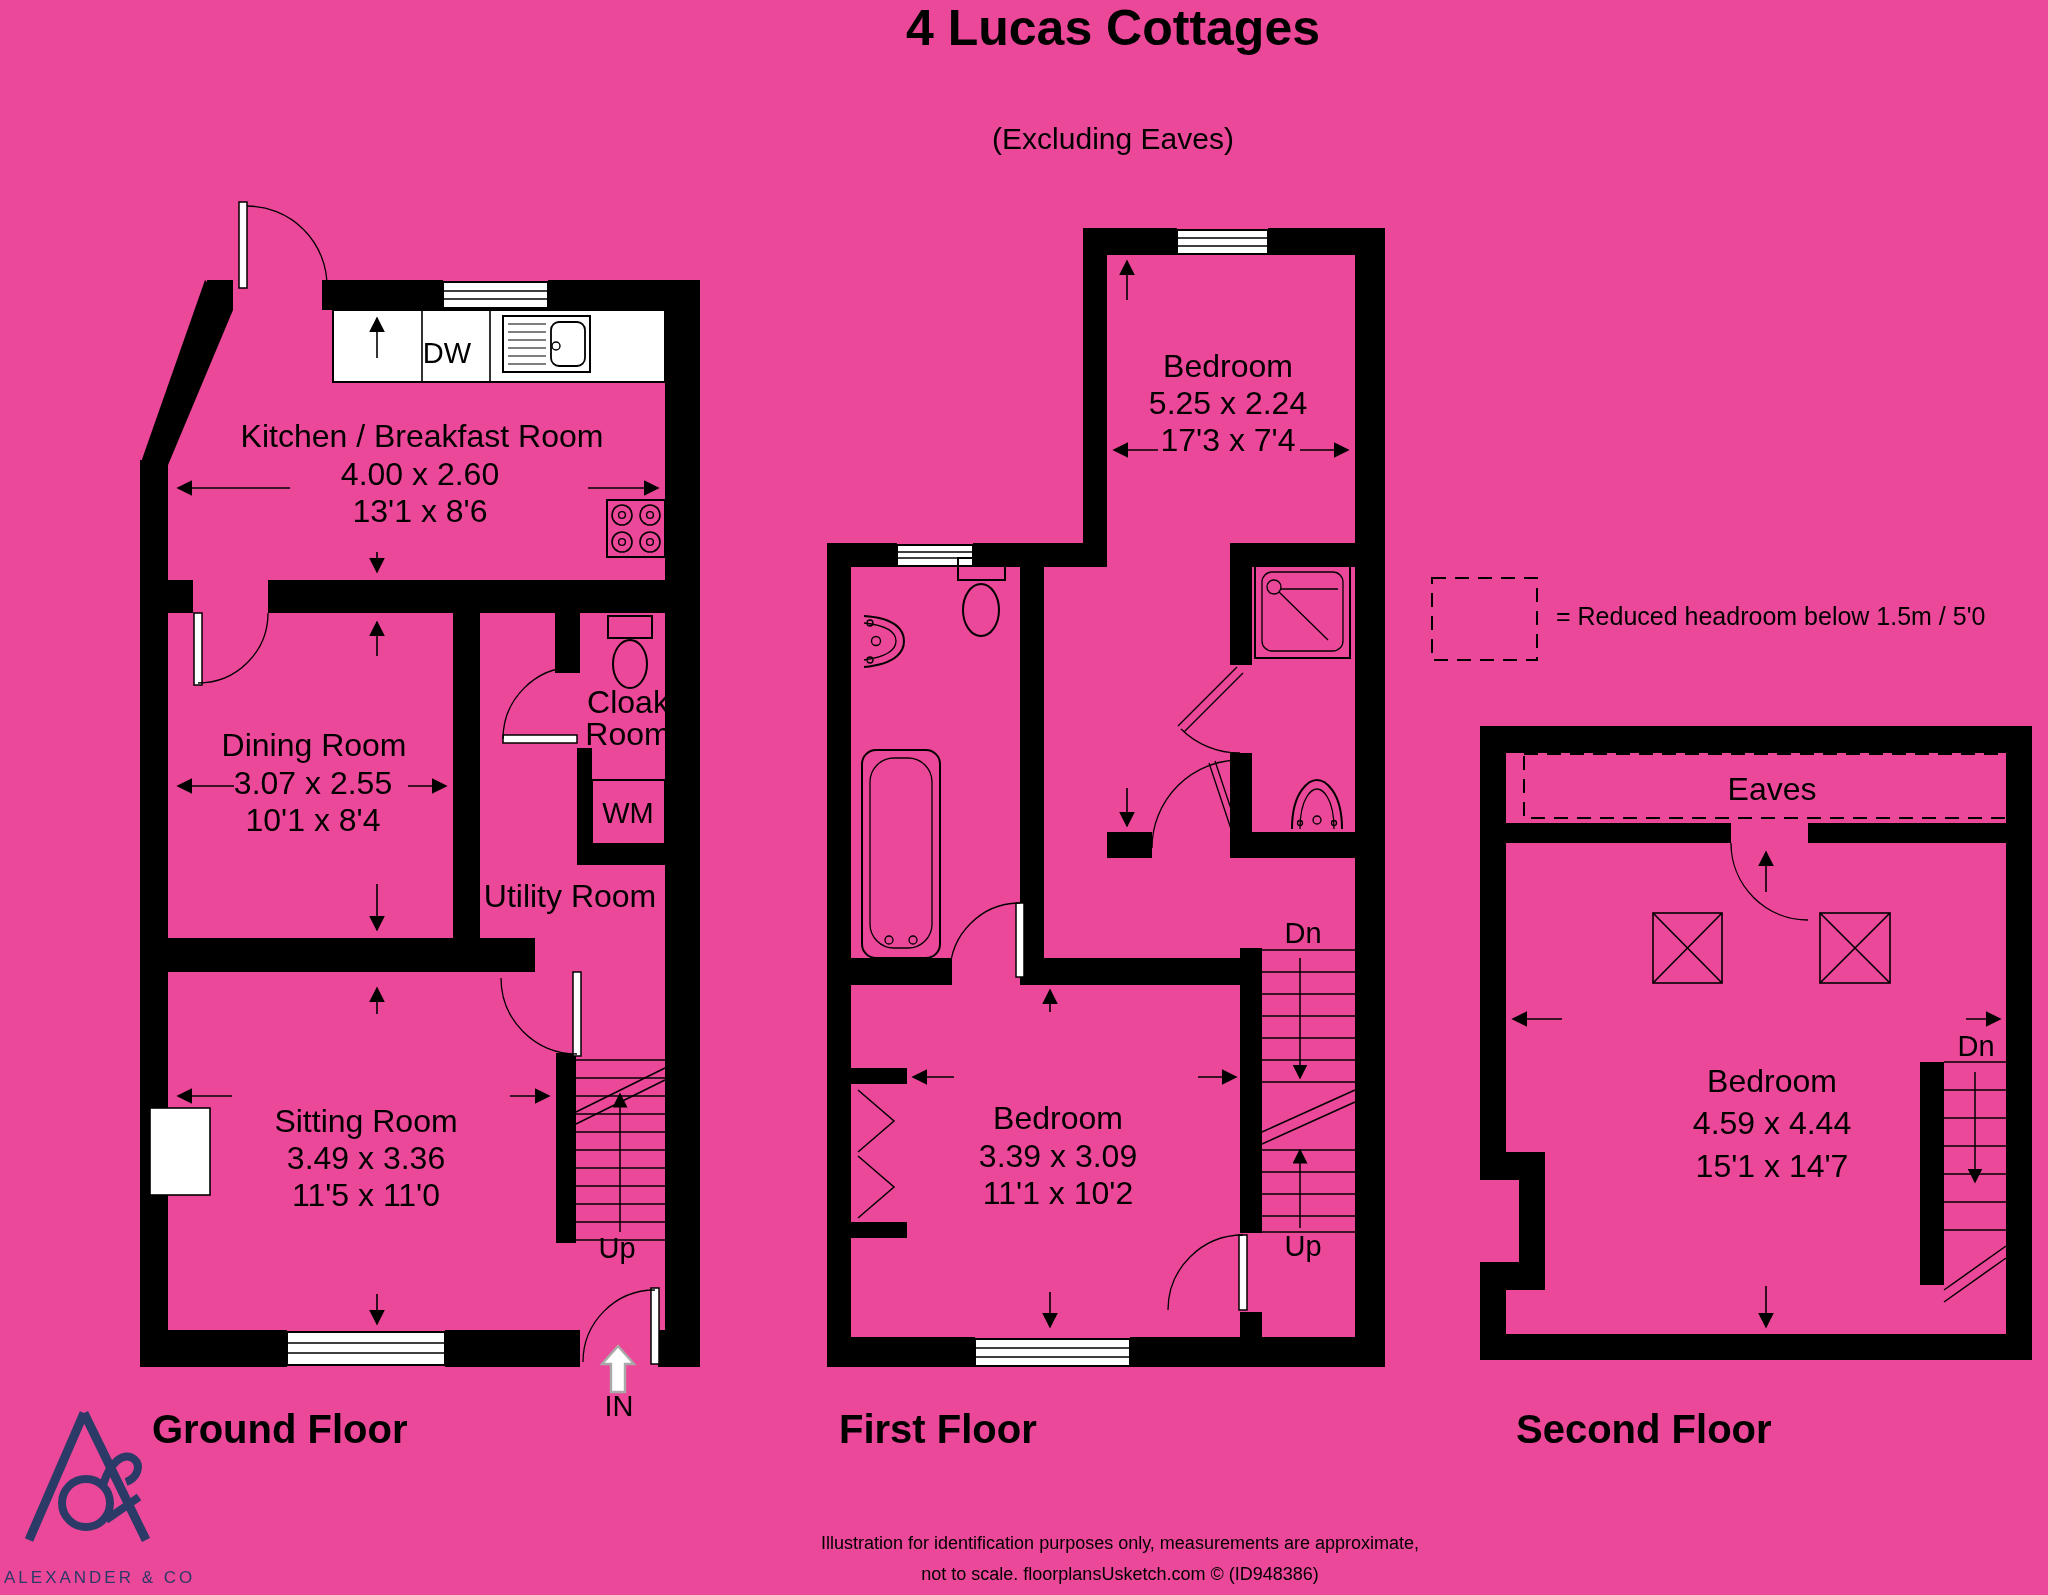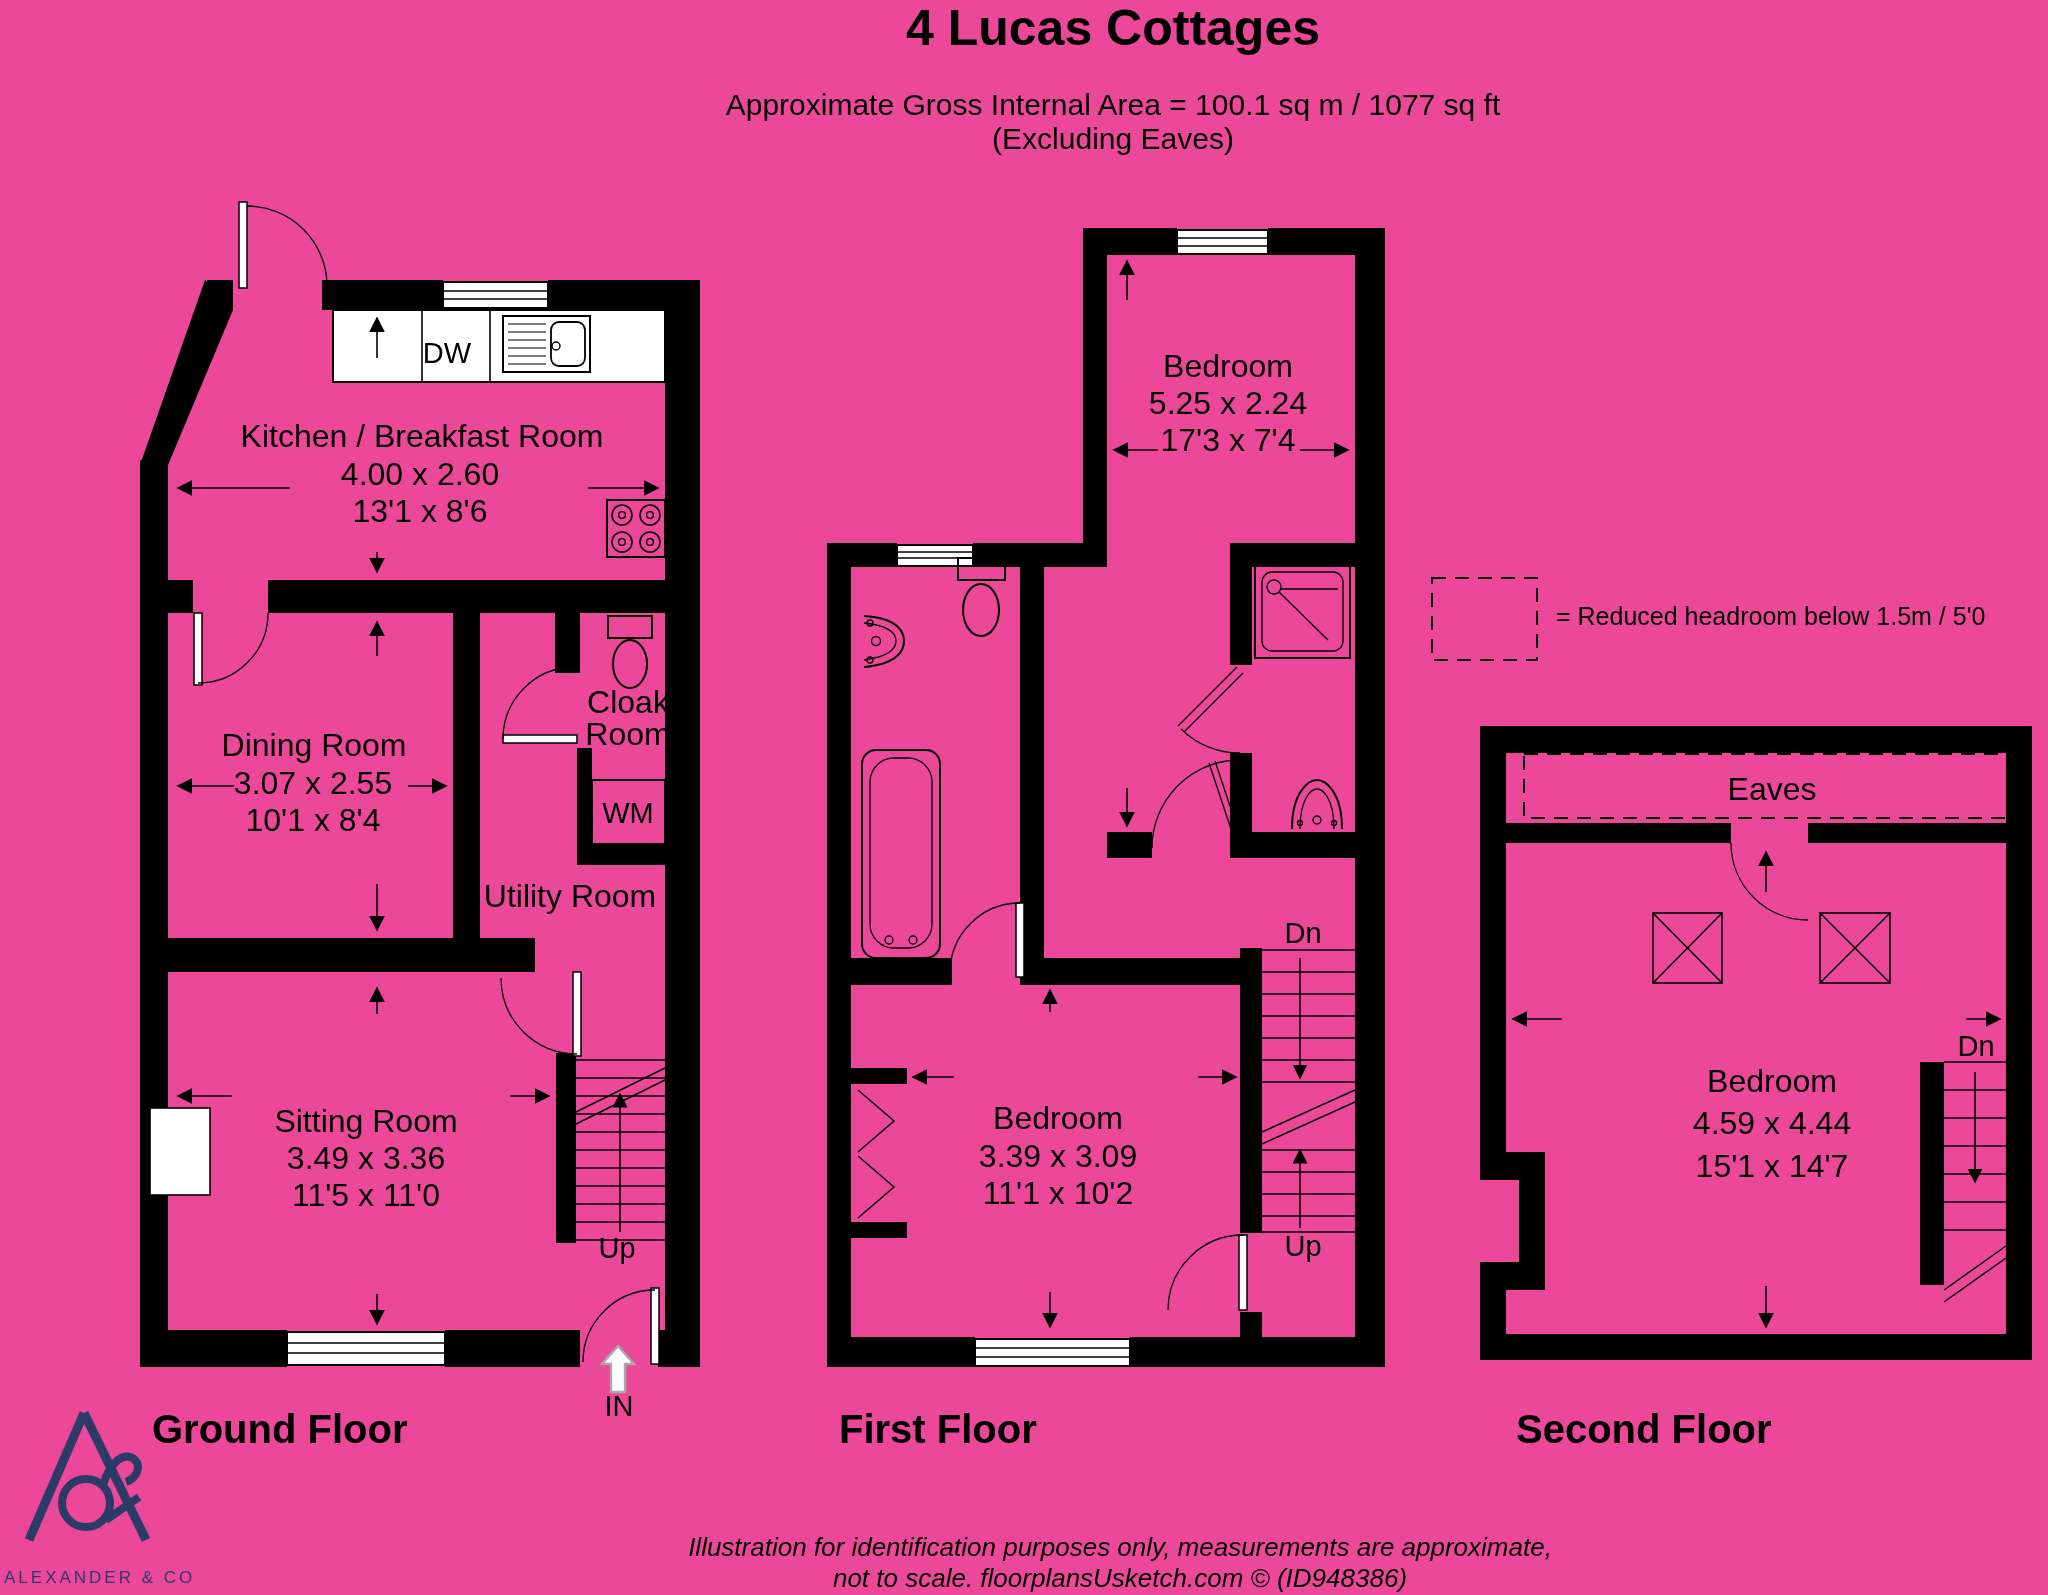--- a/index.html
+++ b/index.html
@@ -7,21 +7,21 @@
   .canvas { position:relative; width:2048px; height:1595px; background:#ec4899;
             font-family:"Liberation Sans","DejaVu Sans",sans-serif; color:#000; overflow:hidden; }
   svg.plan { position:absolute; left:0; top:0; }
   .t  { position:absolute; transform:translateX(-50%); white-space:nowrap; font-size:32px; line-height:1.15; }
   .tl { position:absolute; white-space:nowrap; font-size:28px; line-height:1.15; }
   .title { font-size:50px; font-weight:bold; }
   .sub { font-size:30px; }
   .floorlabel { font-size:40px; font-weight:bold;margin-left:12px; }
   .small { font-size:29px; }
   .legendtext { font-size:25px; }
-  .footer { font-size:26px;font-style:italic; }
+  .footer { font-size:18px; }
   .logotext { font-size:17px; letter-spacing:3px; color:#2b3a66; }
 </style>
 </head>
 <body>
 
 <div class="canvas">
 
   <svg class="plan" width="2048" height="1595" viewBox="0 0 2048 1595">
     <defs>
       <marker id="ah" viewBox="0 0 10 10" refX="9" refY="5" markerWidth="10" markerHeight="10" orient="auto">
@@ -273,21 +273,20 @@
 
     <g stroke="#2b3a66" fill="none">
       <path d="M84,1413 L29,1540 M84,1413 L146,1540" stroke-width="9"></path>
       <circle cx="86" cy="1503" r="24" stroke-width="8"></circle>
       <path d="M103,1485 C110,1462 124,1451 134,1459 C142,1466 137,1478 126,1482" stroke-width="8"></path>
       <path d="M106,1520 L139,1497" stroke-width="8"></path>
     </g>
   </svg>
 
   <div class="t title" style="left:1113px; top:0px">4 Lucas Cottages</div>
-  <div class="t sub" style="left:1113px; top:88px">Approximate Gross Internal Area = 100.1 sq m / 1077 sq ft</div>
   <div class="t sub" style="left:1113px; top:122px">(Excluding Eaves)</div>
 
   <div class="tl legendtext" style="left:1556px; top:602px">= Reduced headroom below 1.5m / 5'0</div>
 
   <div class="t" style="left:422px; top:418px">Kitchen / Breakfast Room</div>
   <div class="t" style="left:420px; top:456px">4.00 x 2.60</div>
   <div class="t" style="left:420px; top:493px">13'1 x 8'6</div>
   <div class="t small" style="left:447px; top:337px">DW</div>
   <div class="t" style="left:628px; top:684px">Cloak</div>
   <div class="t" style="left:628px; top:716px">Room</div>

